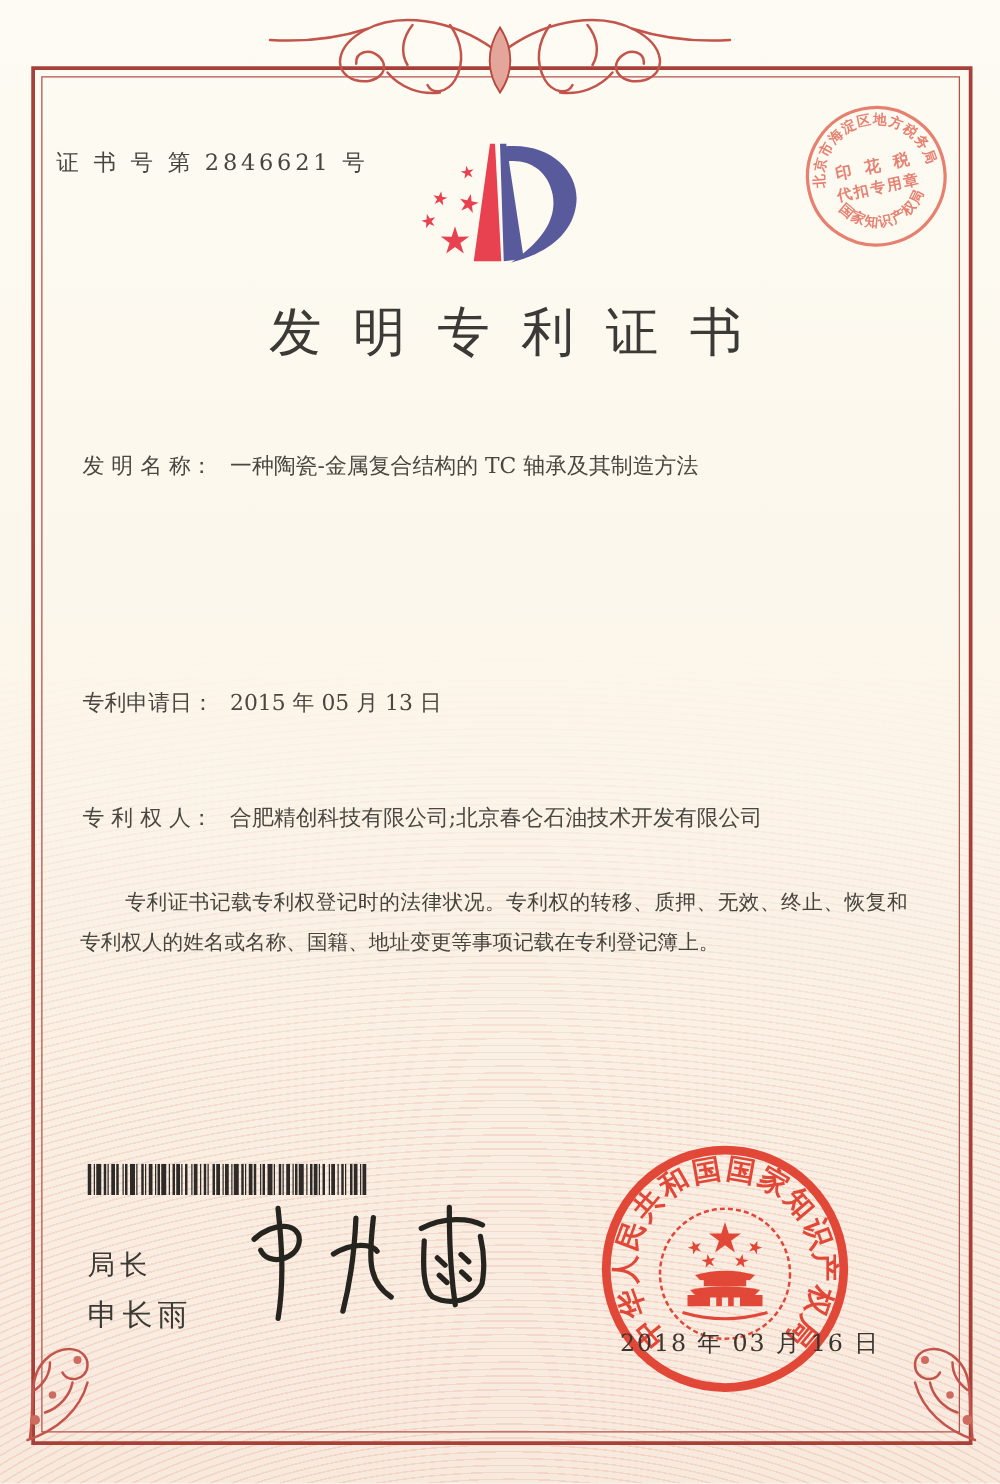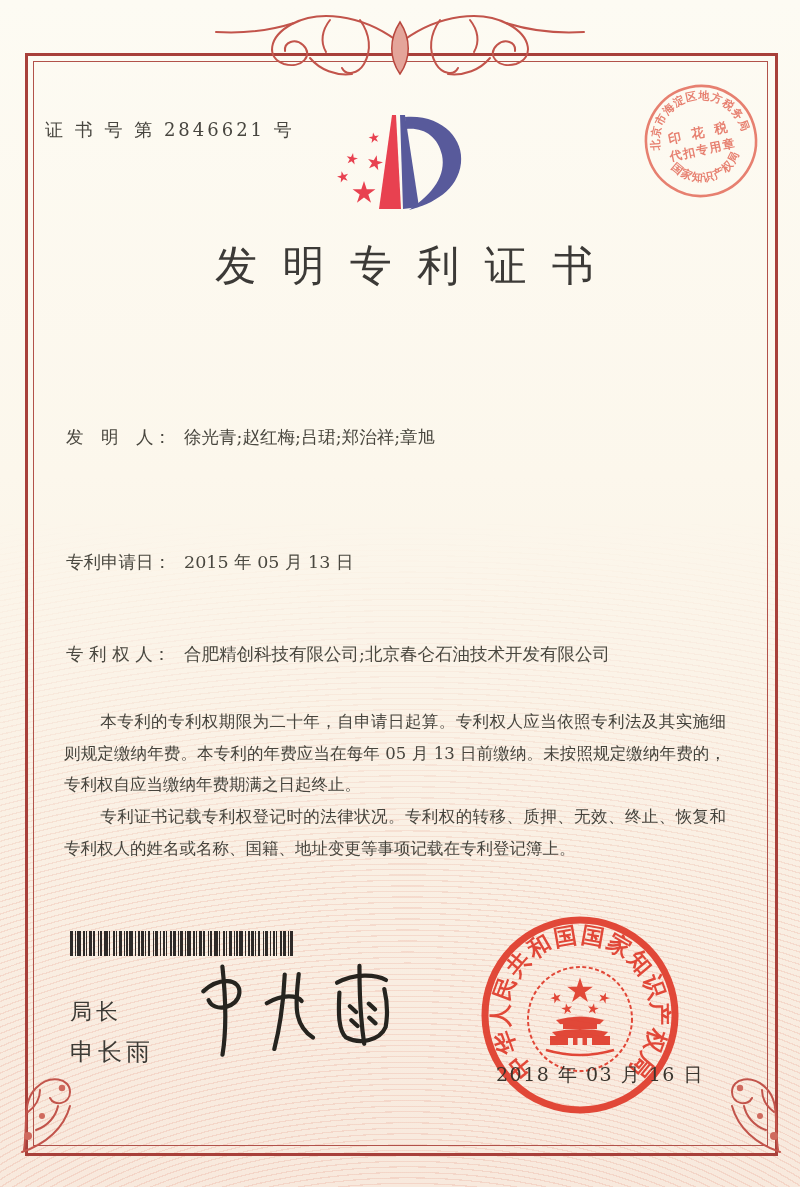--- a/index.html
+++ b/index.html
@@ -103,32 +103,31 @@
     <path d="M75,16 C112,13 134,38 131,62 C128,89 103,103 79,109 C104,92 116,74 112,54 C108,35 93,26 76,28 Z" fill="#585a9b"></path>
     <use href="#star" transform="translate(34,92) scale(12)" fill="#e84150"></use>
     <use href="#star" transform="translate(45,62) scale(8) rotate(12)" fill="#e84150"></use>
     <use href="#star" transform="translate(13,76) scale(6) rotate(-14)" fill="#e84150"></use>
     <use href="#star" transform="translate(22,58) scale(6) rotate(10)" fill="#e84150"></use>
     <use href="#star" transform="translate(44,37) scale(5.5) rotate(-10)" fill="#e84150"></use>
   </svg>
 
   <div class="title">发 明 专 利 证 书</div>
 
-  <div class="field f1">
-    <span class="flabel">发　明　人：</span><span>徐光青;赵红梅;吕珺;郑治祥;章旭</span>
+  <div class="field f0">
+    <span class="flabel">发 明 名 称：</span><span>一种陶瓷-金属复合结构的 TC 轴承及其制造方法</span>
   </div>
   <div class="field f3">
     <span class="flabel">专利申请日：</span><span>2015 年 05 月 13 日</span>
   </div>
   <div class="field f4">
     <span class="flabel">专 利 权 人：</span><span>合肥精创科技有限公司;北京春仑石油技术开发有限公司</span>
   </div>
 
   <div class="body-text">
-    <p>本专利的专利权期限为二十年，自申请日起算。专利权人应当依照专利法及其实施细则规定缴纳年费。本专利的年费应当在每年 05 月 13 日前缴纳。未按照规定缴纳年费的，专利权自应当缴纳年费期满之日起终止。</p>
     <p>专利证书记载专利权登记时的法律状况。专利权的转移、质押、无效、终止、恢复和专利权人的姓名或名称、国籍、地址变更等事项记载在专利登记簿上。</p>
   </div>
 
   <svg class="barcode" width="224" height="25" viewBox="0 0 224 25">
     <line x1="0" y1="12.5" x2="224" y2="12.5" stroke="#2e2a28" stroke-width="25" stroke-dasharray="3 2 1 1 4 2 2 1 1 2 3 1 2 3 1 1 2 2 4 1 1 3 2 1 1 2 3 2 1 1 2 1 4 2 1 2 2 1 3 1 1 2 2 3 1 1 3 2 1 2 2 1 1 3 2 1 3 2 1 1"></line>
   </svg>
 
   <div class="signer-title">局长</div>
   <div class="signer-name">申长雨</div>
 

